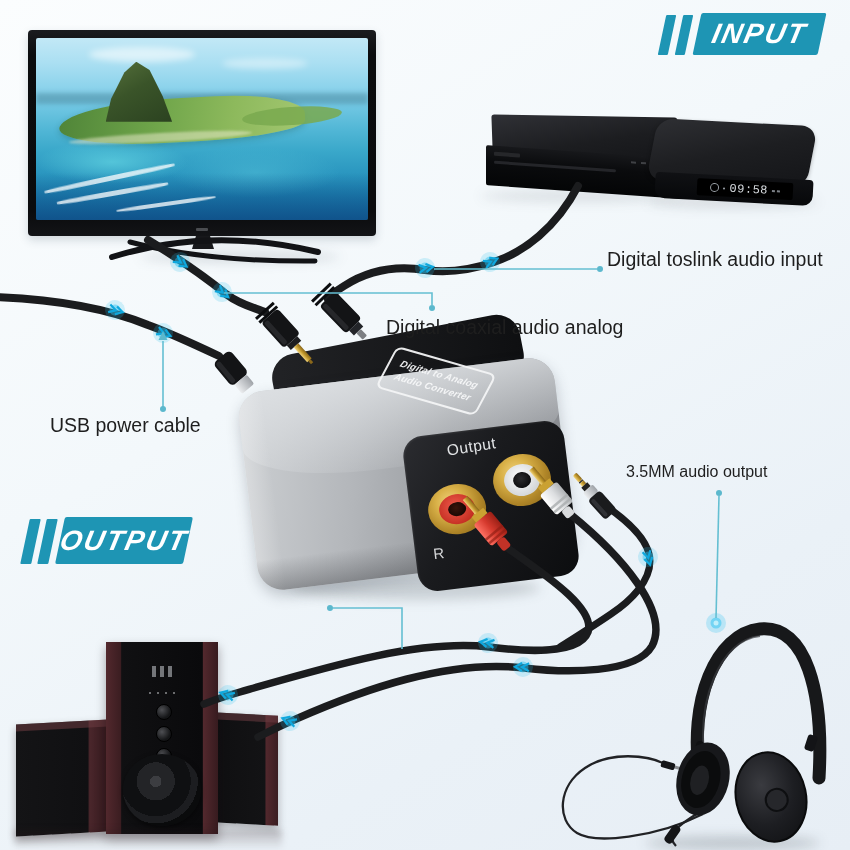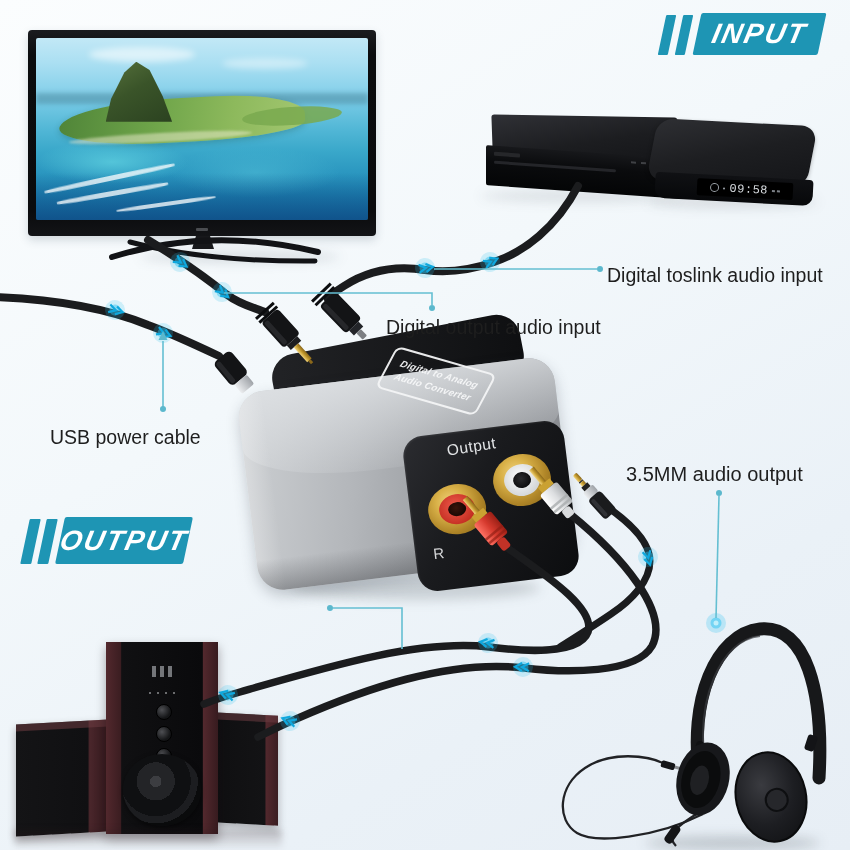--- a/index.html
+++ b/index.html
@@ -400,18 +400,18 @@
   <div class="stripe z8" style="left:679px;top:15px;width:10px;height:40px;"></div>
   <div class="banner z8" style="left:697px;top:13px;width:125px;height:42px;font-size:28px;">
     <span>INPUT</span>
   </div>
   <div class="stripe z8" style="left:25px;top:519px;width:11px;height:45px;"></div>
   <div class="stripe z8" style="left:42px;top:519px;width:11px;height:45px;"></div>
   <div class="banner z8" style="left:60px;top:517px;width:128px;height:47px;font-size:28px;">
     <span>OUTPUT</span>
   </div>
 
-  <div class="anno-label z8" style="left:607px;top:264px;">Digital toslink audio input</div>
-  <div class="anno-label z8" style="left:386px;top:316px;">Digital output audio input</div>
-  <div class="anno-label z8" style="left:50px;top:414px;margin-top:12px;">USB power cable</div>
-  <div class="anno-label z8" style="left:626px;top:463px;font-size:20px;">3.5MM audio output</div>
+  <div class="anno-label z8" style="left:607px;top:248px;">Digital toslink audio input</div>
+  <div class="anno-label z8" style="left:386px;top:316px;">Digital coaxial audio analog</div>
+  <div class="anno-label z8" style="left:50px;top:414px;">USB power cable</div>
+  <div class="anno-label z8" style="left:626px;top:463px;font-size:16px;">3.5MM audio output</div>
 
 </div>
 
 </body></html>

